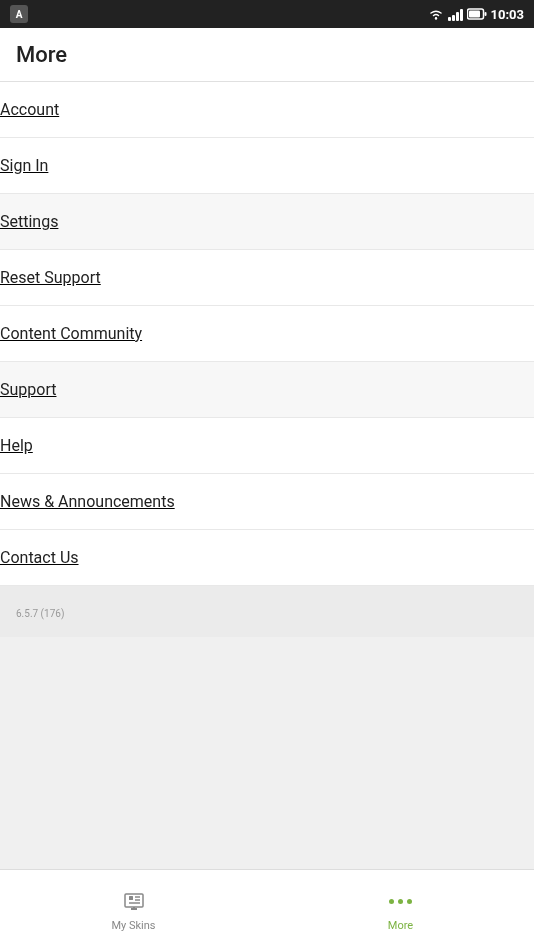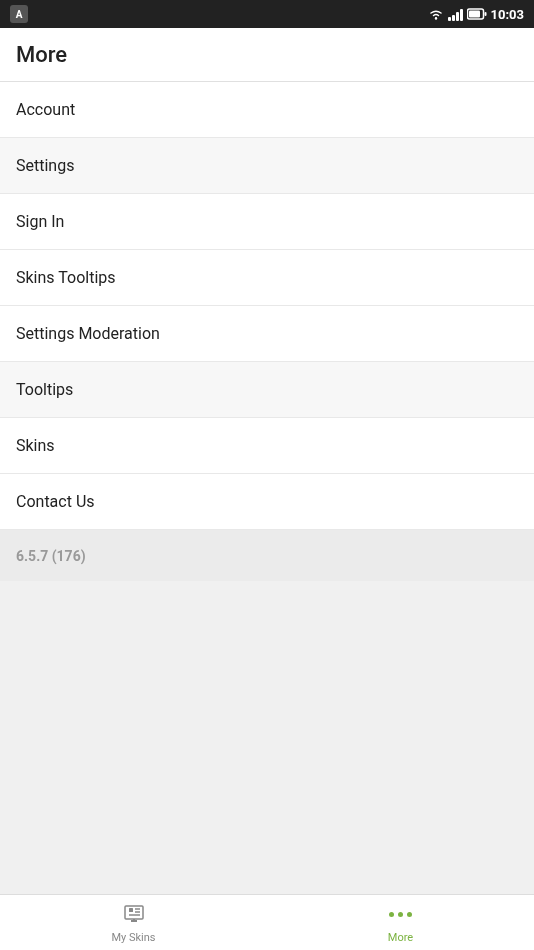--- a/index.html
+++ b/index.html
@@ -72,55 +72,55 @@
       color: #222222;
     }
 
     
     .menu-list {
       background: #ffffff;
       flex: 1;
     }
 
     .menu-item {
-      padding: 18px 16px;
+      padding: 18px 0;
       border-bottom: 1px solid #e8e8e8;
       cursor: pointer;
       background: #ffffff;
+      text-decoration: underline;
     }
 
     .menu-item-text {
       font-size: 16px;
       color: #222222;
     }
 
     .menu-item.shaded {
       background: #f7f7f7;
     }
 
     
     .version-area {
       background: #ebebeb;
       padding: 16px;
       flex: 1;
     }
 
     .version-text {
-      font-size: 14px;
+      font-size: 10px;
       color: #999999;
-      font-weight: bold;
     }
 
     
     .bottom-nav {
       position: absolute;
       bottom: 0;
       left: 0;
       width: 534px;
-      height: 56px;
+      height: 81px;
       background: #ffffff;
       border-top: 1px solid #ddd;
       display: flex;
       align-items: center;
       text-align: right;
     }
 
     .nav-item {
       flex: 1;
       display: flex;
@@ -229,37 +229,40 @@
 
   <div class="page-header">
     <div class="page-title">More</div>
   </div>
 
   <div class="menu-list">
 
     <div class="menu-item">
       <span class="menu-item-text">Account</span>
     </div>
+    <div class="menu-item">
+      <span class="menu-item-text">Sign In</span>
+    </div>
     <div class="menu-item shaded">
       <span class="menu-item-text">Settings</span>
     </div>
     <div class="menu-item">
-      <span class="menu-item-text">Sign In</span>
-    </div>
-    <div class="menu-item">
-      <span class="menu-item-text">Skins Tooltips</span>
-    </div>
-    <div class="menu-item">
-      <span class="menu-item-text">Settings Moderation</span>
+      <span class="menu-item-text">Reset Support</span>
+    </div>
+    <div class="menu-item">
+      <span class="menu-item-text">Content Community</span>
     </div>
     <div class="menu-item shaded">
-      <span class="menu-item-text">Tooltips</span>
-    </div>
-    <div class="menu-item">
-      <span class="menu-item-text">Skins</span>
+      <span class="menu-item-text">Support</span>
+    </div>
+    <div class="menu-item">
+      <span class="menu-item-text">Help</span>
+    </div>
+    <div class="menu-item">
+      <span class="menu-item-text">News &amp; Announcements</span>
     </div>
     <div class="menu-item">
       <span class="menu-item-text">Contact Us</span>
     </div>
 
   </div>
 
   <div class="version-area">
     <span class="version-text">6.5.7 (176)</span>
   </div>

